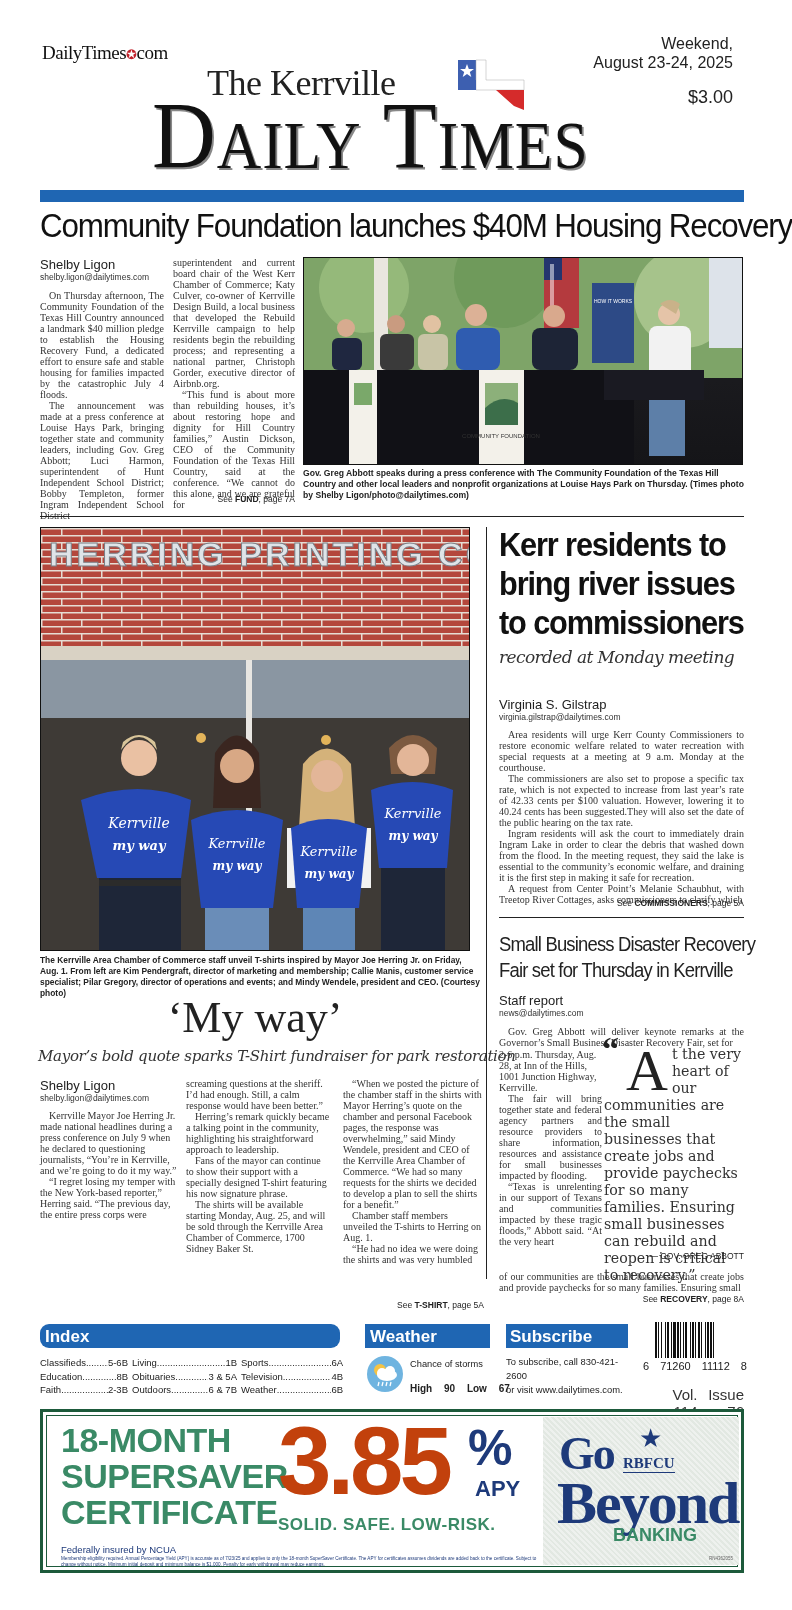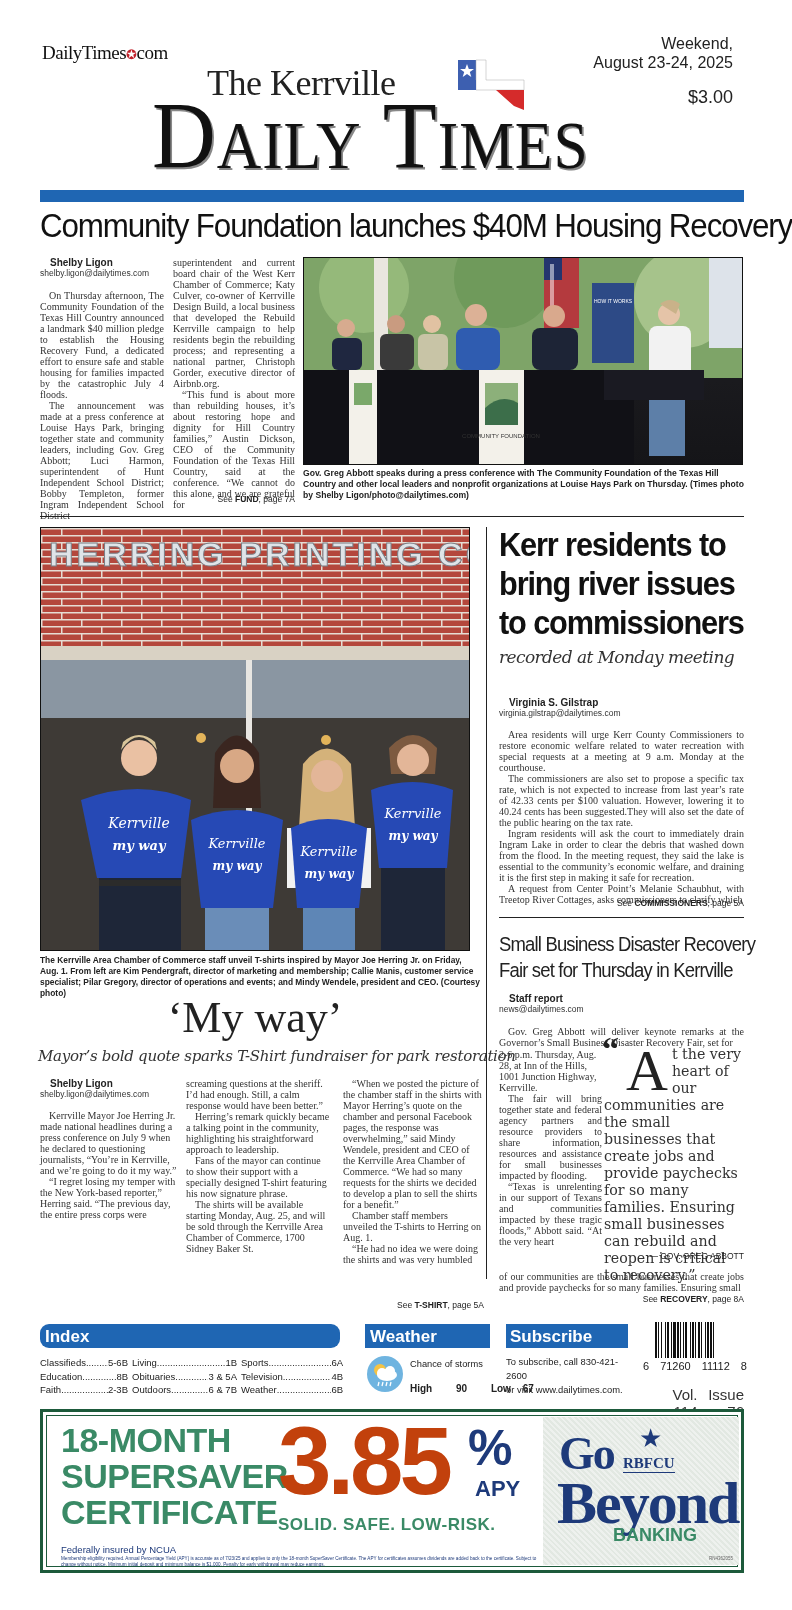--- a/index.html
+++ b/index.html
@@ -12,21 +12,21 @@
   #site-logo .star { color:#c0202a; font-size: 13px; }
   #masthead-kerrville { left: 207px; top: 62px; font-family: "Liberation Serif", serif; font-size: 36px; color:#222; letter-spacing: -0.5px; }
   #masthead-title { left: 152px; top: 88px; font-family: "Liberation Serif", serif; font-size: 96px; line-height: 96px; color:#111; letter-spacing: 1px; text-shadow: 2px 2px 0 #888; transform: scaleX(0.92); transform-origin: left top; }
   #texas-flag { left: 456px; top: 58px; width: 74px; height: 54px; }
   #edition-date { right: 59px; top: 34px; text-align: right; font-family: "Liberation Sans", sans-serif; font-size: 16px; line-height: 19px; color:#222; }
   #price { right: 59px; top: 87px; font-family: "Liberation Sans", sans-serif; font-size: 18px; color:#222; }
   #blue-rule { left: 40px; top: 190px; width: 704px; height: 12px; background: #1f66b3; }
 
   #lead-headline { left: 40px; top: 207px; width: 710px; font-family: "Liberation Sans", sans-serif; font-size: 33px; letter-spacing: -1.2px; color:#111; transform: scaleX(0.95); transform-origin:left; white-space: nowrap; }
 
-  .byline-name { font-family: "Liberation Sans", sans-serif; font-weight: bold; font-size: 10px; color:#222;margin-left:10px; }
+  .byline-name { font-family: "Liberation Sans", sans-serif; font-weight: normal; font-size: 13px; color:#222; }
   .byline-email { font-family: "Liberation Sans", sans-serif; font-size: 8.5px; color:#333; }
   .body-text { font-family: Liberation Serif, serif; font-size: 10px; line-height: 11px; color:#333; text-align: justify; hyphens: auto; }
   .body-text p { text-indent: 9px; }
   .jump { font-family: "Liberation Sans", sans-serif; font-size: 8.5px; color:#222; text-align: right; }
   .jump b { font-weight: bold; }
 
   
   #lead-byline { left: 40px; top: 257px; }
   #lead-col1 { left: 40px; top: 290px; width: 124px; }
   #lead-col2 { left: 173px; top: 257px; width: 122px; }
@@ -381,21 +381,21 @@
 <svg class="abs" id="weather-icon" viewBox="0 0 36 36">
   <circle cx="18" cy="18" r="18" fill="#6fb4e0"></circle>
   <circle cx="13" cy="14" r="6" fill="#f5c342"></circle>
   <ellipse cx="20" cy="19" rx="10" ry="6" fill="#ffffff"></ellipse>
   <circle cx="15" cy="17" r="5" fill="#ffffff"></circle>
   <circle cx="23" cy="15" r="5" fill="#ffffff"></circle>
   <path d="M12 26 l-1 4 M16 26 l-1 4 M20 26 l-1 4 M24 26 l-1 4" stroke="#ffffff" stroke-width="1.3"></path>
 </svg>
 <div class="abs" id="weather-cond">Chance of storms</div>
 <div class="abs" id="weather-temps">
-  <span><span>High</span> <span style="margin:12px">90</span></span>
+  <span><span>High</span> <span style="margin:0">90</span></span>
   <span><span>Low</span> <span style="margin:0">67</span></span>
 </div>
 
 <div class="abs strip-head" id="subscribe-head">Subscribe today</div>
 <div class="abs" id="subscribe-text">
   <div>To subscribe, call 830-421-2600</div>
   <div>or visit www.dailytimes.com.</div>
 </div>
 
 <svg class="abs" id="barcode" viewBox="0 0 90 38">

